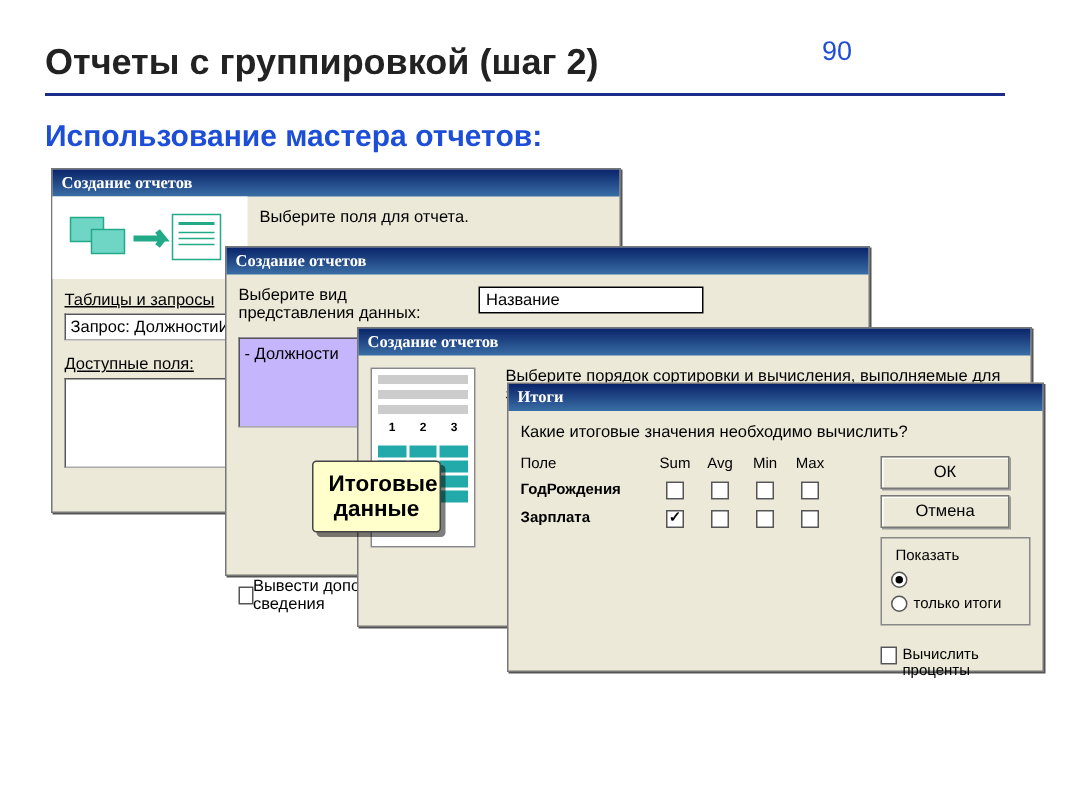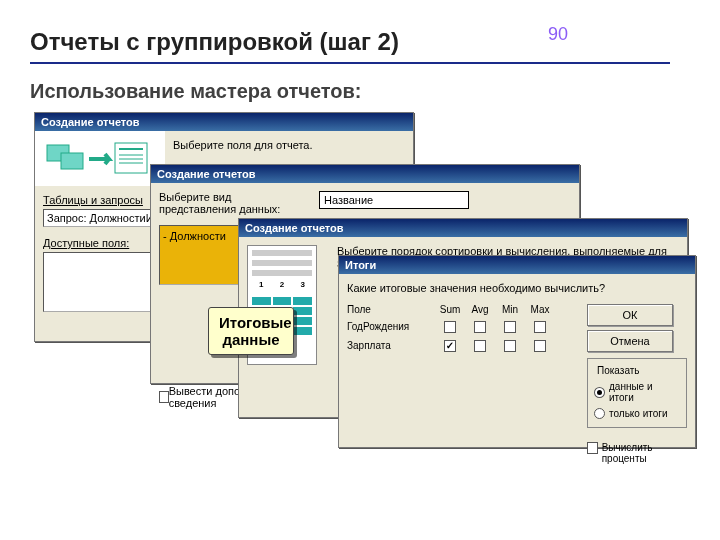--- a/index.html
+++ b/index.html
@@ -8,41 +8,41 @@
     background: #fff;
     font-family: Arial, Helvetica, sans-serif;
     position: relative; overflow: hidden;
   }
   .slide-title {
     position: absolute; left: 30px; top: 28px;
     font-size: 24px; font-weight: bold; color: #222;
   }
   .page-num {
     position: absolute; left: 548px; top: 24px;
-    font-size: 18px; color: #8b5cf6;
+    font-size: 18px; color: #1d4ed8;
   }
   .hr {
     position: absolute; left: 30px; top: 62px; width: 640px;
     height: 2px; background: #1a2b8a;
   }
   .subtitle {
     position: absolute; left: 30px; top: 80px;
-    font-size: 20px; font-weight: bold; color: #404040;
+    font-size: 20px; font-weight: bold; color: #1d4ed8;
   }
 
   
   .win {
     position: absolute; background: #ece9d8;
     border: 1px solid #777; box-shadow: 1px 1px 0 #555;
     font-size: 11px; color: #000;
   }
   .titlebar {
     height: 18px; background: linear-gradient(#0a246a,#3a6ea5);
     color: #fff; font-size: 11px; font-weight: bold;
-    padding: 0 6px; display: flex; align-items: center;
+    padding: 0 6px; display: flex; align-items: center; font-family: Liberation Serif, serif;
   }
 
   
   .win1 { left: 34px; top: 112px; width: 380px; height: 230px; }
   .win1 .wiz-top { display: flex; height: 55px; }
   .wiz-art { width: 130px; height: 55px; background: #fff;
     display:flex; align-items:center; justify-content:center; }
   .art-svg { width: 110px; height: 40px; }
   .wiz-text { flex: 1; padding: 8px; font-size: 11px; }
   .w1-body { padding: 8px; }
@@ -52,21 +52,21 @@
   .w1-select .dd { margin-left:auto; width:14px; height:14px; background:#ddd; border:1px solid #888;
     display:flex; align-items:center; justify-content:center; font-size:8px;}
   .w1-list { margin-top: 10px; }
   .w1-listbox { width:160px; height:60px; background:#fff; border:1px inset #aaa; }
 
   
   .win2 { left: 150px; top: 164px; width: 430px; height: 220px; }
   .w2-body { padding: 8px; display:flex; gap:10px; }
   .w2-left { width: 150px; }
   .w2-left .lbl { font-size:11px; margin-bottom:10px;}
-  .w2-treelist { background:#eab308; border:1px inset #aaa; width:140px; height:60px; padding:3px; font-size:11px; line-height:14px;}
+  .w2-treelist { background:#c4b5fd; border:1px inset #aaa; width:140px; height:60px; padding:3px; font-size:11px; line-height:14px;}
   .w2-treelist div { white-space: nowrap; }
   .w2-right { flex:1; }
   .w2-name { background:#fff; border:1px solid #000; padding:2px 4px; font-size:11px; width:150px; }
   .w2-check { margin-top: 100px; font-size:11px; display:flex; align-items:center; }
 
   
   .win3 { left: 238px; top: 218px; width: 450px; height: 200px; }
   .w3-body { padding: 8px; display:flex; gap:10px; }
   .w3-left { width: 80px; }
   .preview { width:70px; height:120px; background:#fff; border:1px solid #888; padding:4px;
@@ -81,21 +81,21 @@
 
   
   .win4 { left: 338px; top: 255px; width: 358px; height: 193px; z-index: 20;}
   .w4-body { padding: 8px; font-size: 11px; }
   .w4-q { font-size: 11px; margin-bottom: 10px; }
   .w4-main { display:flex; gap:8px; }
   .w4-table { flex:1; }
   .w4-th { display:flex; font-size:10px; }
   .w4-th .fname { width: 88px; text-align:left; }
   .w4-th .col { width: 30px; text-align:center; }
-  .w4-row { display:flex; align-items:center; margin-top:4px; height:15px;}
+  .w4-row { display:flex; align-items:center; margin-top:4px; height:15px;font-weight:bold;}
   .w4-row .fname { width: 88px; font-size:10px; }
   .w4-row .col { width: 30px; display:flex; justify-content:center; }
   .cb { width:12px; height:12px; background:#fff; border:1px solid #555;
     display:flex; align-items:center; justify-content:center; font-size:10px; line-height:10px;}
   .cb.checked::after { content:"✓"; color:#000; font-weight:bold; }
   .w4-side { width: 100px; display:flex; flex-direction:column; gap:4px; }
   .btn { background:#ece9d8; border:1px solid #777; box-shadow: inset 1px 1px 0 #fff, 1px 1px 0 #999;
     height:22px; font-size:11px; display:flex; align-items:center; justify-content:center; width: 86px;}
   .fieldset { border:1px solid #888; padding:6px 6px 8px 6px; margin-top:2px; font-size:10px; }
   .fieldset .legend { margin-top:-12px; background:#ece9d8; display:inline-block; padding:0 3px; font-size:10px;}
@@ -256,21 +256,20 @@
             </div>
         </div>
       </div>
       <div class="w4-side">
         <div class="btn">ОК</div>
         <div class="btn">Отмена</div>
         <div class="fieldset">
           <div class="legend">Показать</div>
           <div class="radio-row">
             <span class="rb sel"></span>
-            <span> данные и итоги</span>
           </div>
           <div class="radio-row">
             <span class="rb"></span>
             <span> только итоги</span>
           </div>
         </div>
         <div class="w4-foot">
           <span class="cb"></span>
           <span> Вычислить проценты</span>
         </div>

